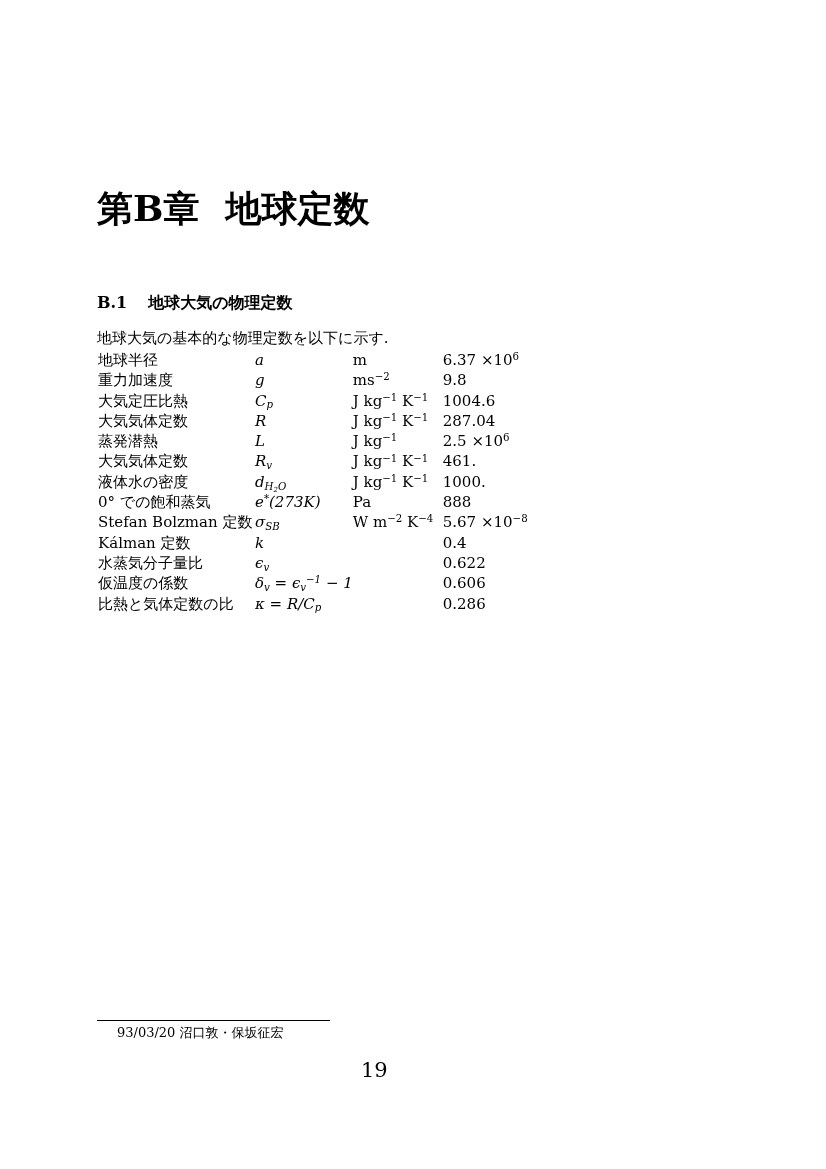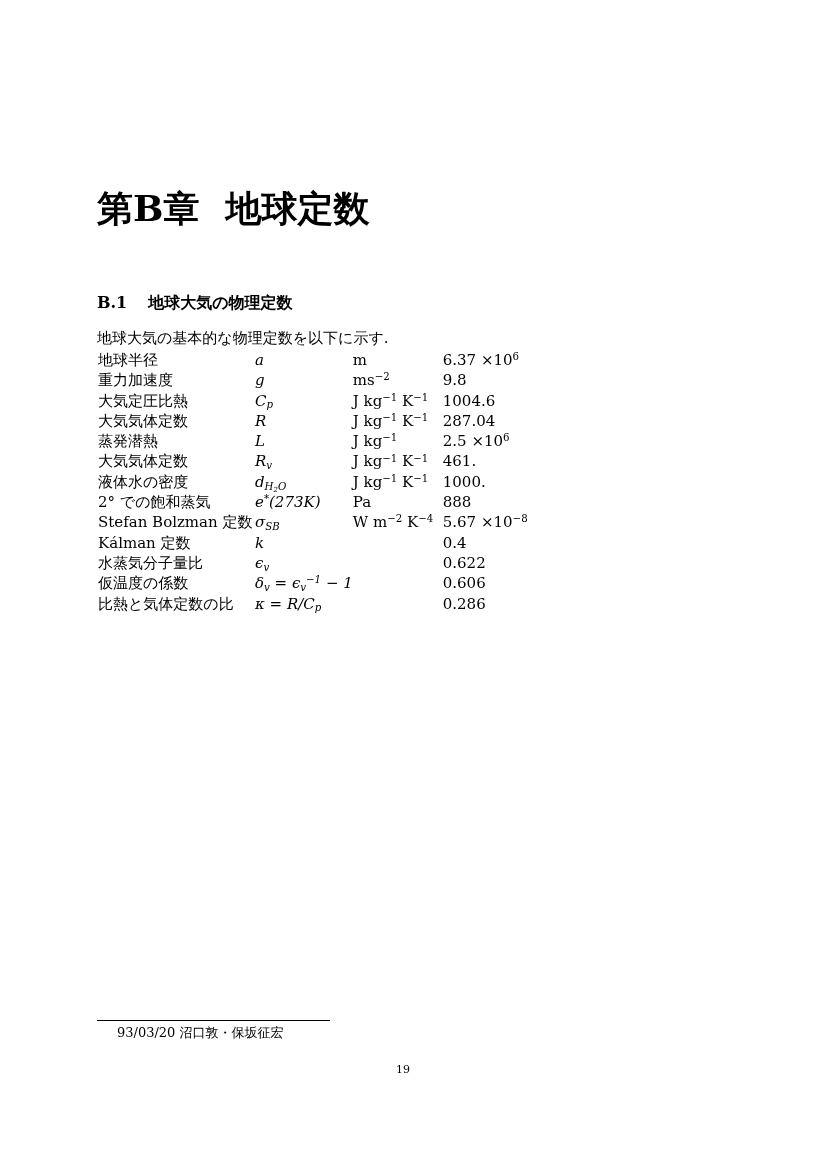--- a/index.html
+++ b/index.html
@@ -52,22 +52,22 @@
 
   .footnote-rule {
     position: absolute; left: 97px; top: 1020px;
     width: 233px; height: 1px; background: #000000;
   }
   .footnote {
     position: absolute; left: 117px; top: 1024px;
     font-size: 13px; line-height: 17px; white-space: nowrap; text-align: right;
   }
   .page-number {
-    position: absolute; left: 396px; top: 1060px;
-    font-size: 11px; line-height: 20px;
+    position: absolute; left: 361px; top: 1060px;
+    font-size: 21px; line-height: 20px;
   }
 </style>
 </head>
 <body>
 
 <div class="page">
 
   <div class="chapter-title">
     <span>第B章</span><span class="chapter-gap"></span><span>地球定数</span>
   </div>
@@ -122,21 +122,21 @@
           <td class="col-unit">J kg<sup>−1</sup> K<sup>−1</sup></td>
           <td class="col-value">461.</td>
         </tr>
         <tr>
           <td class="col-label">液体水の密度</td>
           <td class="col-symbol">d<sub>H<sub>2</sub>O</sub></td>
           <td class="col-unit">J kg<sup>−1</sup> K<sup>−1</sup></td>
           <td class="col-value">1000.</td>
         </tr>
         <tr>
-          <td class="col-label">2° での飽和蒸気</td>
+          <td class="col-label">0° での飽和蒸気</td>
           <td class="col-symbol">e<sup>*</sup>(273K)</td>
           <td class="col-unit">Pa</td>
           <td class="col-value">888</td>
         </tr>
         <tr>
           <td class="col-label">Stefan Bolzman 定数</td>
           <td class="col-symbol">σ<sub>SB</sub></td>
           <td class="col-unit">W m<sup>−2</sup> K<sup>−4</sup></td>
           <td class="col-value">5.67 ×10<sup>−8</sup></td>
         </tr>

